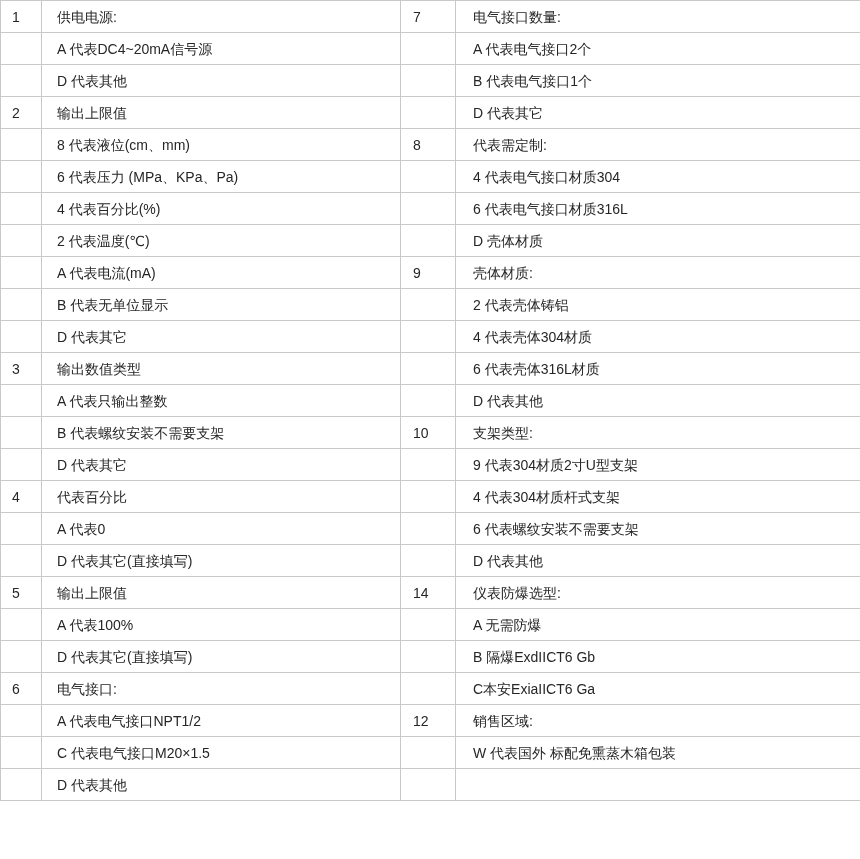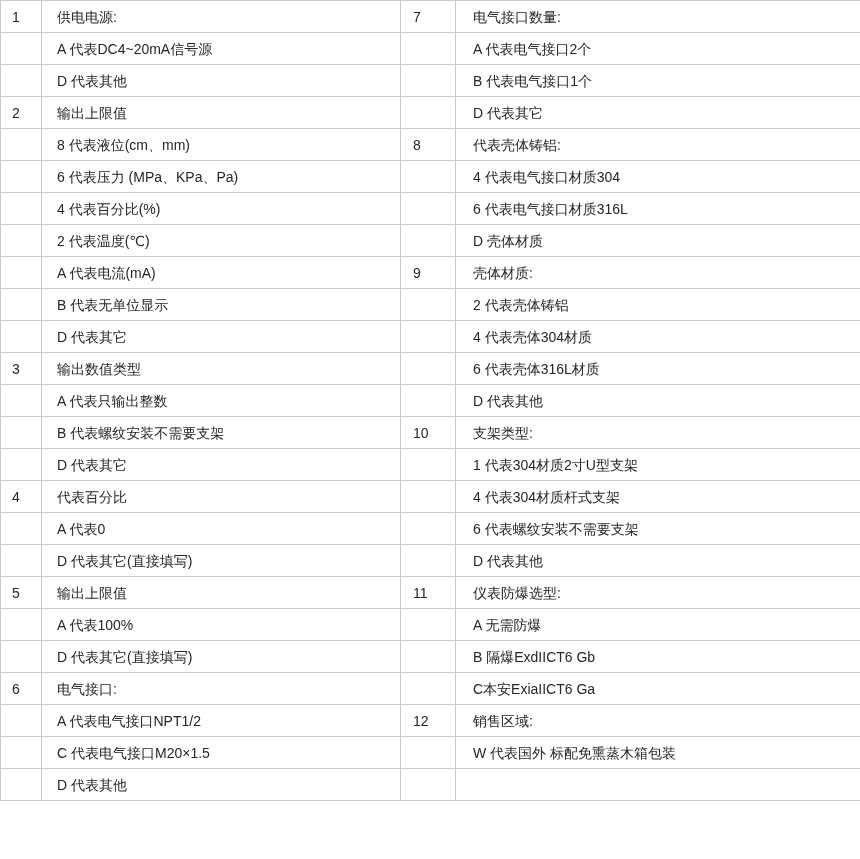--- a/index.html
+++ b/index.html
@@ -73,21 +73,21 @@
         <tr>
           <td class="num-l">2</td>
           <td class="txt-l">输出上限值</td>
           <td class="num-r"></td>
           <td class="txt-r">D 代表其它</td>
         </tr>
         <tr>
           <td class="num-l"></td>
           <td class="txt-l">8 代表液位(cm、mm)</td>
           <td class="num-r">8</td>
-          <td class="txt-r">代表壳体铸铝:</td>
+          <td class="txt-r">代表需定制:</td>
         </tr>
         <tr>
           <td class="num-l"></td>
           <td class="txt-l">6 代表压力 (MPa、KPa、Pa)</td>
           <td class="num-r"></td>
           <td class="txt-r">4 代表电气接口材质304</td>
         </tr>
         <tr>
           <td class="num-l"></td>
           <td class="txt-l">4 代表百分比(%)</td>
@@ -133,21 +133,21 @@
         <tr>
           <td class="num-l"></td>
           <td class="txt-l">B 代表螺纹安装不需要支架</td>
           <td class="num-r">10</td>
           <td class="txt-r">支架类型:</td>
         </tr>
         <tr>
           <td class="num-l"></td>
           <td class="txt-l">D 代表其它</td>
           <td class="num-r"></td>
-          <td class="txt-r">1 代表304材质2寸U型支架</td>
+          <td class="txt-r">9 代表304材质2寸U型支架</td>
         </tr>
         <tr>
           <td class="num-l">4</td>
           <td class="txt-l">代表百分比</td>
           <td class="num-r"></td>
           <td class="txt-r">4 代表304材质杆式支架</td>
         </tr>
         <tr>
           <td class="num-l"></td>
           <td class="txt-l">A 代表0</td>
@@ -156,21 +156,21 @@
         </tr>
         <tr>
           <td class="num-l"></td>
           <td class="txt-l">D 代表其它(直接填写)</td>
           <td class="num-r"></td>
           <td class="txt-r">D 代表其他</td>
         </tr>
         <tr>
           <td class="num-l">5</td>
           <td class="txt-l">输出上限值</td>
-          <td class="num-r">11</td>
+          <td class="num-r">14</td>
           <td class="txt-r">仪表防爆选型:</td>
         </tr>
         <tr>
           <td class="num-l"></td>
           <td class="txt-l">A 代表100%</td>
           <td class="num-r"></td>
           <td class="txt-r">A 无需防爆</td>
         </tr>
         <tr>
           <td class="num-l"></td>

